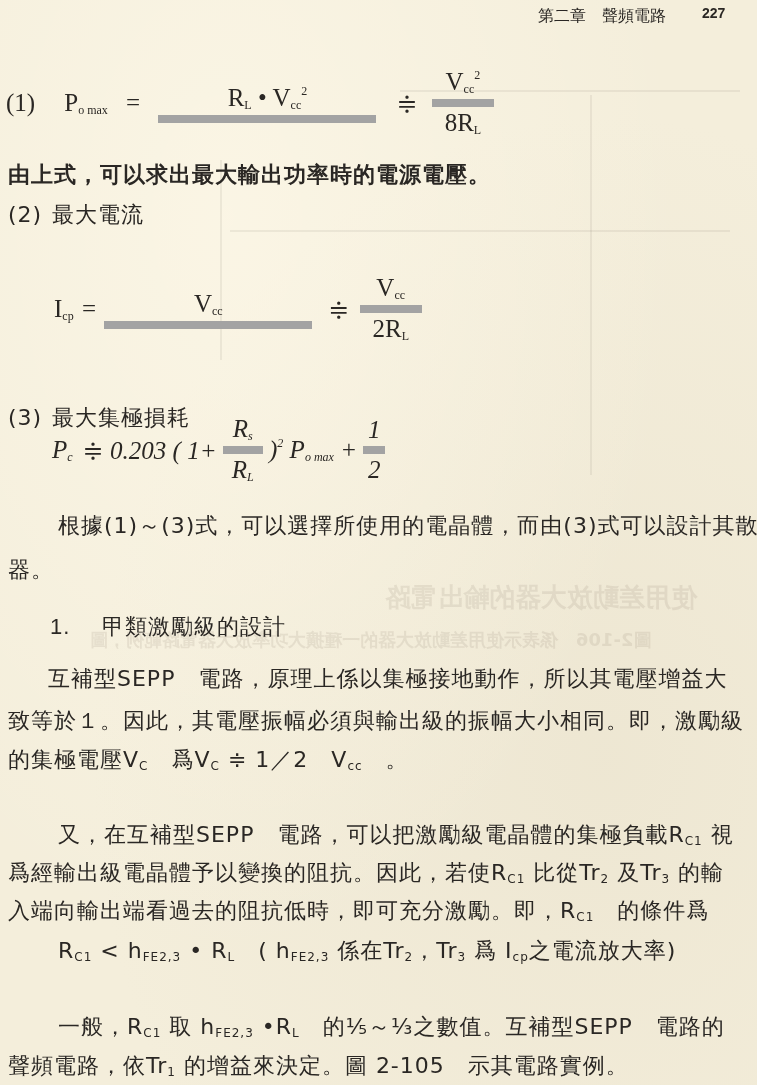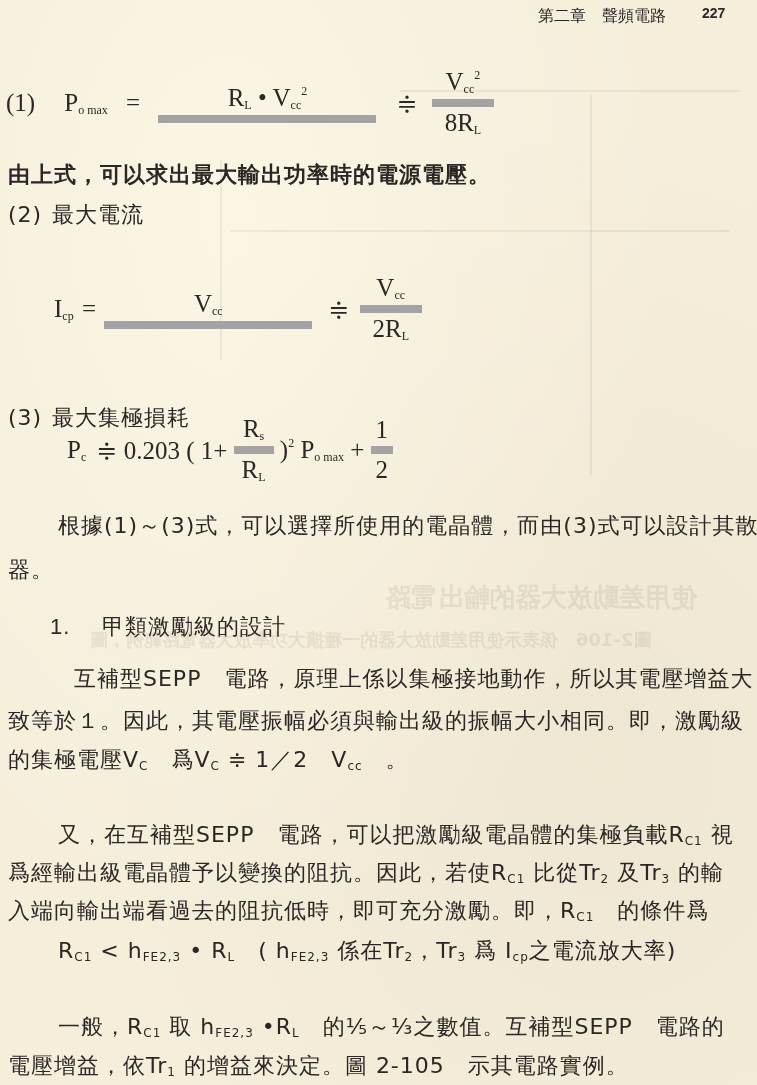--- a/index.html
+++ b/index.html
@@ -69,42 +69,42 @@
   <span class="frac" style="width:62px;">
     <span class="num"><span>V</span><sub>cc</sub></span>
     <span class="den"><span>2R</span><sub>L</sub></span>
   </span>
 </div>
 
 <div class="abs cjk" style="left:8px;top:356px;margin-top:47px;">
   <span style="display:inline-block;width:44px;">(3)</span><span>最大集極損耗</span>
 </div>
 
-<div class="abs math" style="left:67px;top:415px;">
+<div class="abs math" style="left:52px;top:415px;font-style:italic;">
   <span style="vertical-align:middle;"><span>P</span><span class="sub">c</span></span>
   <span style="vertical-align:middle;margin-left:4px;">≑ 0.203 ( 1+</span>
   <span class="frac" style="width:40px;">
     <span class="num"><span>R</span><sub>s</sub></span>
     <span class="den"><span>R</span><sub>L</sub></span>
   </span>
   <span style="vertical-align:middle;"><span> )</span><sup>2</sup><span> P</span><span class="sub">o max</span><span> + </span></span>
   <span class="frac" style="width:22px;">
     <span class="num"><span>1</span></span>
     <span class="den"><span>2</span></span>
   </span>
 </div>
 
 <div class="abs cjk" style="left:58px;top:511px;">根據(1)～(3)式，可以選擇所使用的電晶體，而由(3)式可以設計其散熱</div>
 <div class="abs cjk" style="left:8px;top:555px;">器。</div>
 
 <div class="abs cjk" style="left:8px;top:612px;margin-left:42px;">
   <span style="display:inline-block;width:52px;font-family:'Liberation Sans',sans-serif;">1.</span><span>甲類激勵級的設計</span>
 </div>
 
-<div class="abs cjk" style="left:74px;top:664px;">互補型SEPP　電路，原理上係以集極接地動作，所以其電壓增益大</div>
+<div class="abs cjk" style="left:48px;top:664px;">互補型SEPP　電路，原理上係以集極接地動作，所以其電壓增益大</div>
 <div class="abs cjk" style="left:8px;top:706px;">致等於１。因此，其電壓振幅必須與輸出級的振幅大小相同。即，激勵級</div>
 <div class="abs cjk" style="left:8px;top:745px;">
   <span>的集極電壓V</span><span class="sub">C</span><span>　爲V</span><span class="sub">C</span><span> ≑ 1／2　V</span><span class="sub">cc</span><span>　。</span>
 </div>
 
 <div class="abs cjk" style="left:58px;top:820px;text-align:right;">
   <span>又，在互補型SEPP　電路，可以把激勵級電晶體的集極負載R</span><span class="sub">C1</span><span> 視</span>
 </div>
 <div class="abs cjk" style="left:8px;top:858px;">
   <span>爲經輸出級電晶體予以變換的阻抗。因此，若使R</span><span class="sub">C1</span><span> 比從Tr</span><span class="sub">2</span><span> 及Tr</span><span class="sub">3</span><span> 的輸</span>
@@ -113,14 +113,14 @@
   <span>入端向輸出端看過去的阻抗低時，即可充分激勵。即，R</span><span class="sub">C1</span><span>　的條件爲</span>
 </div>
 <div class="abs cjk" style="left:58px;top:936px;">
   <span>R</span><span class="sub">C1</span><span> &lt; h</span><span class="sub">FE2,3</span><span> • R</span><span class="sub">L</span><span>　( h</span><span class="sub">FE2,3</span><span> 係在Tr</span><span class="sub">2</span><span>，Tr</span><span class="sub">3</span><span> 爲 I</span><span class="sub">cp</span><span>之電流放大率)</span>
 </div>
 
 <div class="abs cjk" style="left:58px;top:1012px;">
   <span>一般，R</span><span class="sub">C1</span><span> 取 h</span><span class="sub">FE2,3</span><span> •R</span><span class="sub">L</span><span>　的⅕～⅓之數值。互補型SEPP　電路的</span>
 </div>
 <div class="abs cjk" style="left:8px;top:1051px;">
-  <span>電壓增益，依Tr</span><span class="sub">1</span><span> 的增益來決定。圖 2-105　示其電路實例。</span>
+  <span>聲頻電路，依Tr</span><span class="sub">1</span><span> 的增益來決定。圖 2-105　示其電路實例。</span>
 </div>
 
 </body></html>

